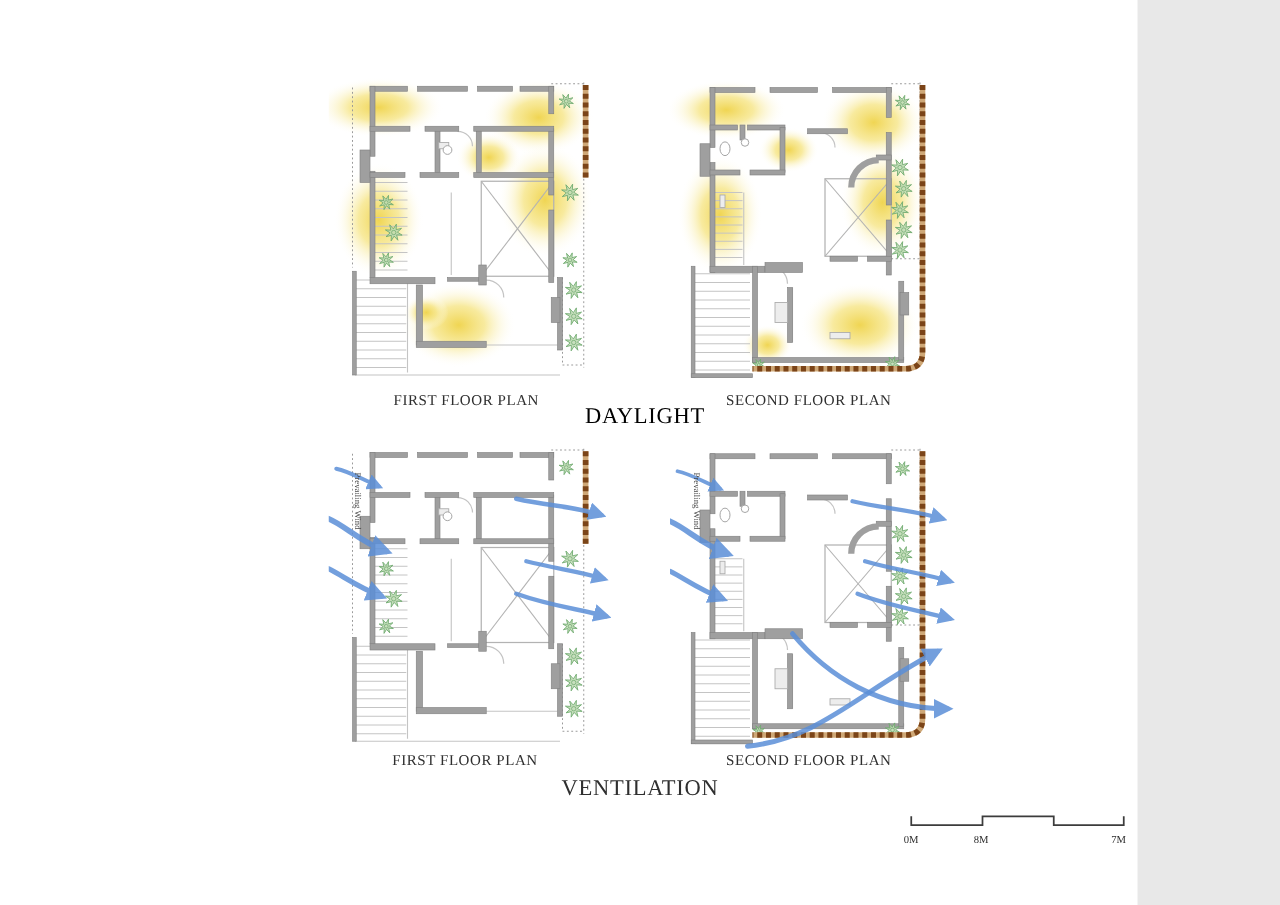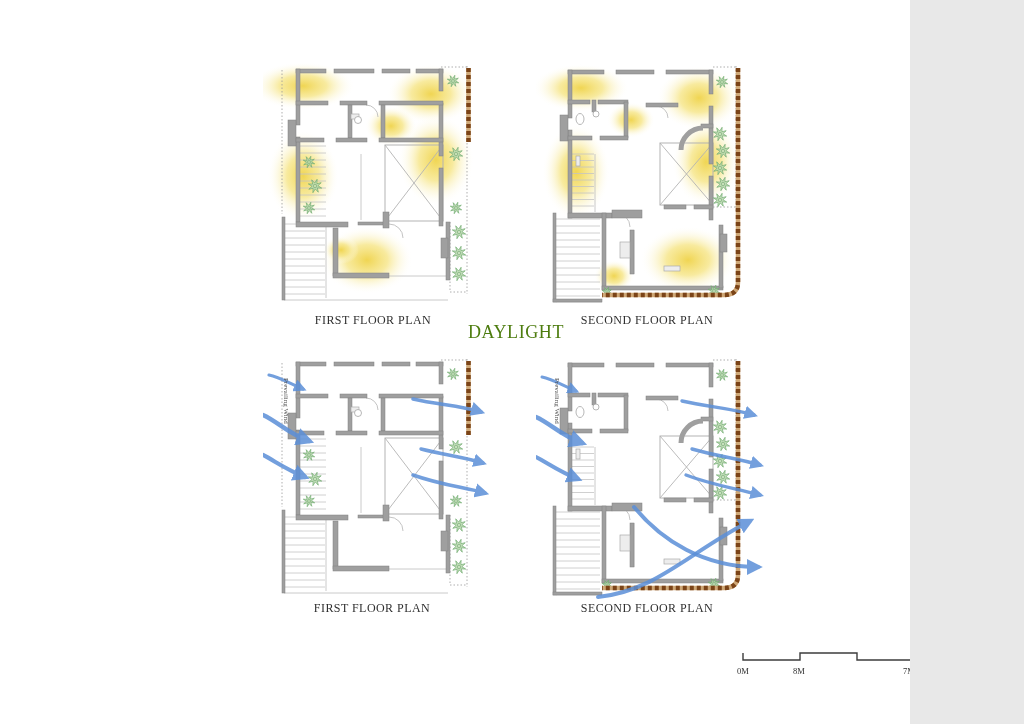--- a/index.html
+++ b/index.html
@@ -13,21 +13,21 @@
     font-size:12px;letter-spacing:.45px;color:#2f2f2f;
   }
   .section-title{
     position:absolute;width:220px;text-align:center;
     font-size:18px;letter-spacing:.6px;color:#222;
   }
   .wind-label{
     position:absolute;width:56px;font-size:7px;line-height:9px;color:#4a4a4a;
     transform:rotate(90deg);transform-origin:top left;
   }
-  .scalebar{position:absolute;left:718px;top:645px;width:200px;height:36px;margin-left:14px;}
+  .scalebar{position:absolute;left:718px;top:645px;width:200px;height:36px;}
   .scalebar svg{position:absolute;left:0;top:0;}
   .scale-tick{position:absolute;top:21px;width:24px;font-size:8.5px;color:#222;}
   .compass{position:absolute;left:915px;top:621px;width:56px;height:56px;}
 </style>
 </head>
 <body>
 
 <div class="sheet">
 
   <svg id="ff-day" class="plan" style="left:263px;top:62px" viewBox="0 0 235 250">
@@ -257,21 +257,21 @@
         <polygon points="183.7,230.8 179.9,230.6 180.8,234.3 178.2,231.5 176.2,234.7 176.4,230.9 172.7,231.8 175.5,229.2 172.3,227.2 176.1,227.4 175.2,223.7 177.8,226.5 179.8,223.3 179.6,227.1 183.3,226.2 180.5,228.8" fill="#bdd9b2" fill-opacity="0.85" stroke="#6faa6f" stroke-width="0.7"></polygon>
         <circle cx="178" cy="229" r="1.5" fill="none" stroke="#6faa6f" stroke-width="0.6"></circle>
       </g>
       <g>
         <path d="M202,6 L202,220 Q202,233 188,233 L66,233" fill="none" stroke="#cfa877" stroke-width="4.5"></path>
         <path d="M202,6 L202,220 Q202,233 188,233 L66,233" fill="none" stroke="#7b4418" stroke-width="4.5" stroke-dasharray="4,3"></path>
       </g>
     </svg>
   <div class="plan-label" style="left: 263px; top: 313px; color: rgb(47, 47, 47);">FIRST FLOOR PLAN</div>
   <div class="plan-label" style="left: 537px; top: 313px; color: rgb(47, 47, 47);">SECOND FLOOR PLAN</div>
-  <div class="section-title" style="left: 406px; top: 322px; color: #4d7c0f;">DAYLIGHT</div>
+  <div class="section-title" style="left: 406px; top: 322px; color: #000000;">DAYLIGHT</div>
 
   <svg id="ff-vent" class="plan" style="left:263px;top:355px" viewBox="0 0 235 250">
       <defs>
         <marker id="ff-vent-ah" viewBox="0 0 10 10" refX="7" refY="5" markerWidth="4" markerHeight="4" orient="auto-start-reverse">
           <path d="M0,0 L10,5 L0,10 Z" fill="#5b8fd8"></path>
         </marker>
       </defs>
       <g>
         <line x1="35" y1="84" x2="63" y2="84" stroke="#c4c4c4" stroke-width="0.8"></line>
         <line x1="35" y1="91" x2="63" y2="91" stroke="#c4c4c4" stroke-width="0.8"></line>
@@ -491,20 +491,21 @@
         <path d="M156,94 C180,101 200,103 224,110" fill="none" stroke="#5b8fd8" stroke-width="3.4" stroke-linecap="round" opacity="0.85" marker-end="url(#sf-vent-ah)"></path>
         <path d="M150,120 C176,130 198,133 224,140" fill="none" stroke="#5b8fd8" stroke-width="3.4" stroke-linecap="round" opacity="0.85" marker-end="url(#sf-vent-ah)"></path>
         <path d="M62,242 C120,236 152,198 214,166" fill="none" stroke="#5b8fd8" stroke-width="4" stroke-linecap="round" opacity="0.85" marker-end="url(#sf-vent-ah)"></path>
         <path d="M98,152 C126,186 168,212 222,212" fill="none" stroke="#5b8fd8" stroke-width="4" stroke-linecap="round" opacity="0.85" marker-end="url(#sf-vent-ah)"></path>
       </g>
     </svg>
   <div class="wind-label" style="left:290px;top:378px">Prevailing Wind</div>
   <div class="wind-label" style="left:561px;top:378px">Prevailing Wind</div>
   <div class="plan-label" style="left: 262px; top: 601px; color: rgb(47, 47, 47);">FIRST FLOOR PLAN</div>
   <div class="plan-label" style="left: 537px; top: 601px; color: rgb(47, 47, 47);">SECOND FLOOR PLAN</div>
+  <div class="section-title" style="left: 402px; top: 620px; color: rgb(47, 47, 47);">VENTILATION</div>
 
   <div class="scalebar">
     <svg width="195" height="20" viewBox="0 0 195 20">
       <path id="scalebar-path" d="M11,8 V15 H68 V8 H125 V15 H181 V8" fill="none" stroke="#3c3c3c" stroke-width="1.4"></path>
     </svg>
     <div class="scale-tick" style="left: 5px; color: rgb(47, 47, 47);">0M</div>
     <div class="scale-tick" style="left: 61px; color: rgb(47, 47, 47);">8M</div>
     <div class="scale-tick" style="left: 171px; color: rgb(47, 47, 47);">7M</div>
   </div>
 

